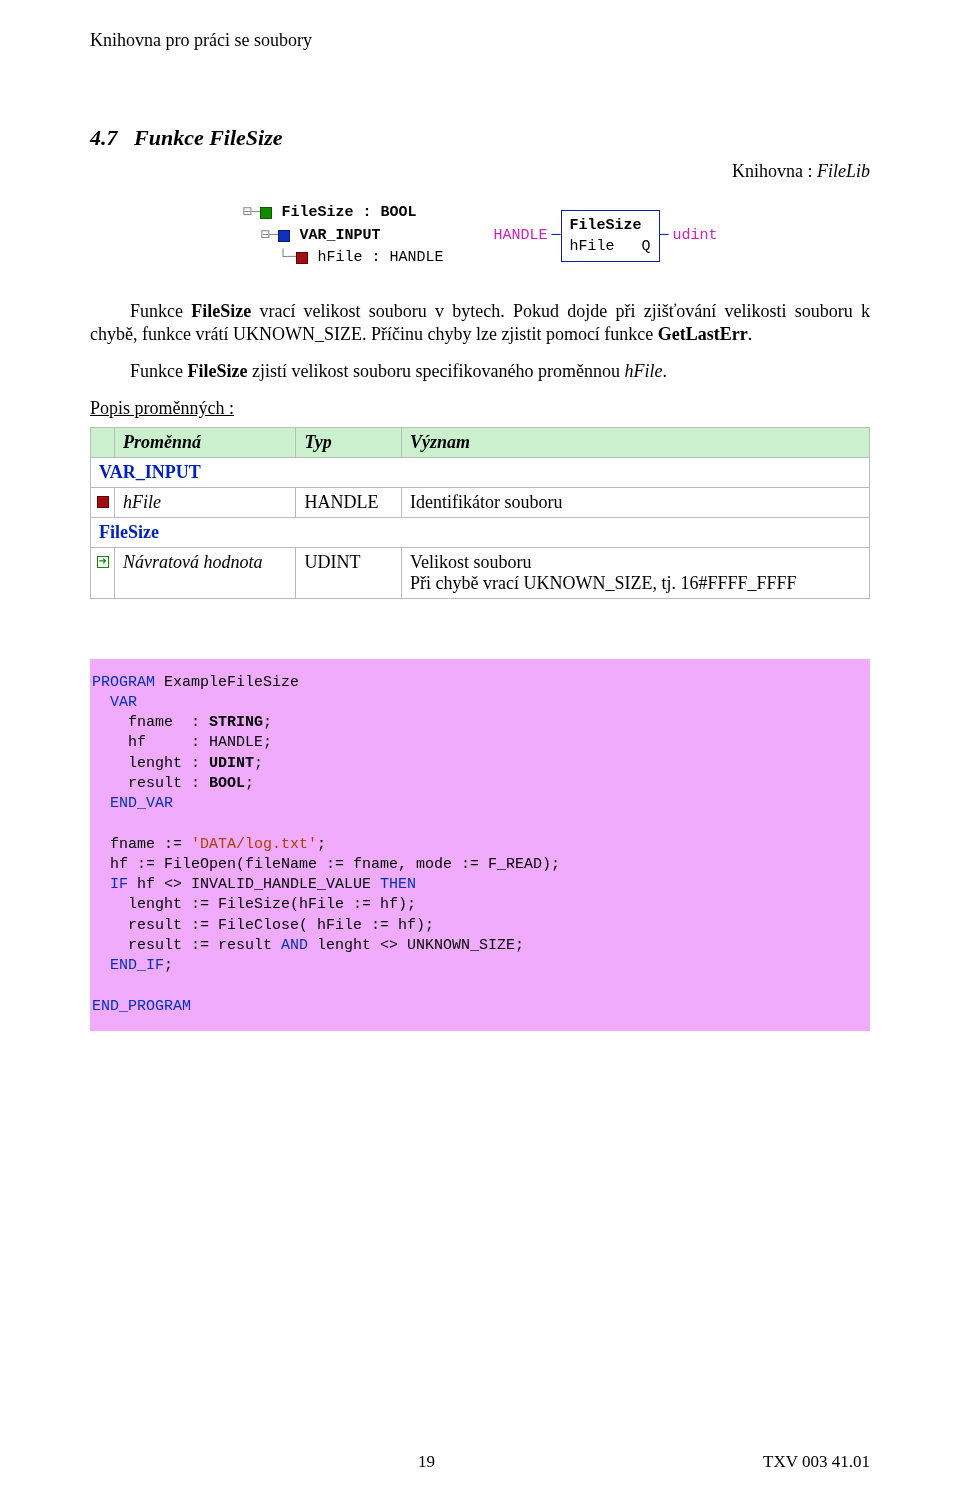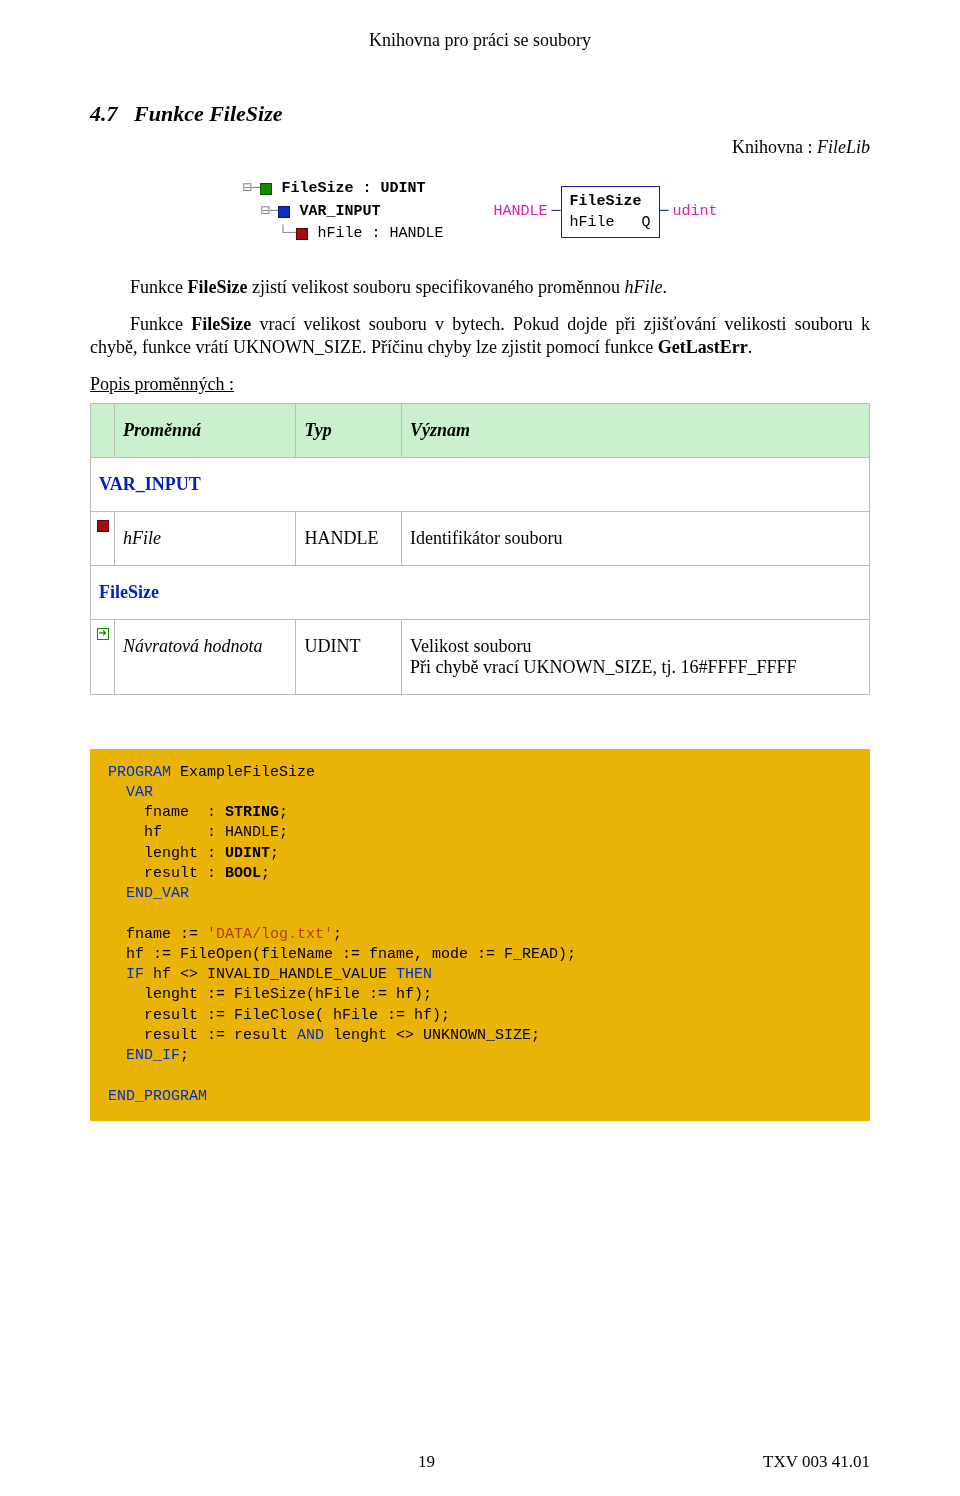--- a/index.html
+++ b/index.html
@@ -11,23 +11,23 @@
     color: #000;
   }
   .page {
     width: 960px;
     min-height: 1496px;
     margin: 0 auto;
     padding: 30px 90px 40px 90px;
     position: relative;
   }
   .header {
-    text-align: center;
-    font-size: 18px;
-    margin-bottom: 50px;
+    text-align: left;
+    font-size: 18px;
+    margin-bottom: 74px;
   }
   .section-title {
     font-size: 22px;
     font-weight: bold;
     font-style: italic;
     margin-bottom: 10px;
     margin-top: 32px;
   }
   .right-caption {
     text-align: right;
@@ -73,40 +73,40 @@
     margin-bottom: 8px;
   }
   table.vars {
     width: 100%;
     border-collapse: collapse;
     font-size: 18px;
     margin-bottom: 20px;
   }
   table.vars th, table.vars td {
     border: 1px solid #bbb;
-    padding: 16px 8px;
+    padding: 4px 8px;
     text-align: left;
     vertical-align: top;
   }
   table.vars th {
     background: #caf0ce;
     font-style: italic;
     font-weight: bold;
   }
   table.vars .iconcell { width: 24px; text-align: center; padding: 4px 2px; }
   table.vars .group-row td { font-weight: bold; }
   .blue { color: #0020c0; }
   .code-block {
-    background: #eab308;
-    padding: 14px 18px;
+    background: #f0abfc;
+    padding: 14px 2px;
     font-family: "Courier New", monospace;
     font-size: 15px;
     line-height: 1.35;
     white-space: pre;
-    margin-top: 4px;
+    margin-top: 10px;
   }
   .kw { color: #0030c0; }
   .ty { color: #000; font-weight: bold; }
   .str { color: #b04000; }
   .footer {
     position: absolute;
     bottom: 24px;
     left: 90px;
     right: 90px;
     display: flex;
@@ -131,21 +131,21 @@
     <span>4.7</span>&nbsp;&nbsp;&nbsp;<span>Funkce FileSize</span>
   </div>
 
   <div class="right-caption">
     <span>Knihovna : </span><i>FileLib</i>
   </div>
 
   <div class="figure-row">
     <div class="tree">
       <div class="tree-line">
-        <span class="tree-prefix">⊟─</span><span class="sq-green"></span>&nbsp;<b>FileSize : UDINT</b>
+        <span class="tree-prefix">⊟─</span><span class="sq-green"></span>&nbsp;<b>FileSize : BOOL</b>
       </div>
       <div class="tree-line">
         <span class="tree-prefix">  ⊟─</span><span class="sq-blue"></span>&nbsp;<b>VAR_INPUT</b>
       </div>
       <div class="tree-line">
         <span class="tree-prefix">    └─</span><span class="sq-red"></span>&nbsp;<span>hFile : HANDLE</span>
       </div>
     </div>
     <div class="fb-block">
       <span class="fb-left">HANDLE</span>
@@ -153,25 +153,25 @@
       <div class="fb-box">
         <div class="fbname">FileSize</div>
         <div><span>hFile</span>&nbsp;&nbsp;&nbsp;<span>Q</span></div>
       </div>
       <span class="fb-dash">─</span>
         <span class="fb-right">udint</span>
     </div>
   </div>
 
   <div class="para para-first">
+    <span>Funkce </span><b>FileSize</b><span> vrací velikost souboru v bytech. Pokud dojde při zjišťování velikosti souboru k chybě, funkce vrátí UKNOWN_SIZE. Příčinu chyby lze zjistit pomocí funkce </span><b>GetLastErr</b><span>.</span>
+  </div>
+
+  <div class="para para-first">
     <span>Funkce </span><b>FileSize</b><span> zjistí velikost souboru specifikovaného proměnnou </span><i>hFile</i><span>.</span>
-  </div>
-
-  <div class="para para-first">
-    <span>Funkce </span><b>FileSize</b><span> vrací velikost souboru v bytech. Pokud dojde při zjišťování velikosti souboru k chybě, funkce vrátí UKNOWN_SIZE. Příčinu chyby lze zjistit pomocí funkce </span><b>GetLastErr</b><span>.</span>
   </div>
 
   <div class="popis">
     <u>Popis proměnných :</u>
   </div>
 
   <table class="vars">
     <tbody>
         <tr>
       <th class="iconcell"></th>

